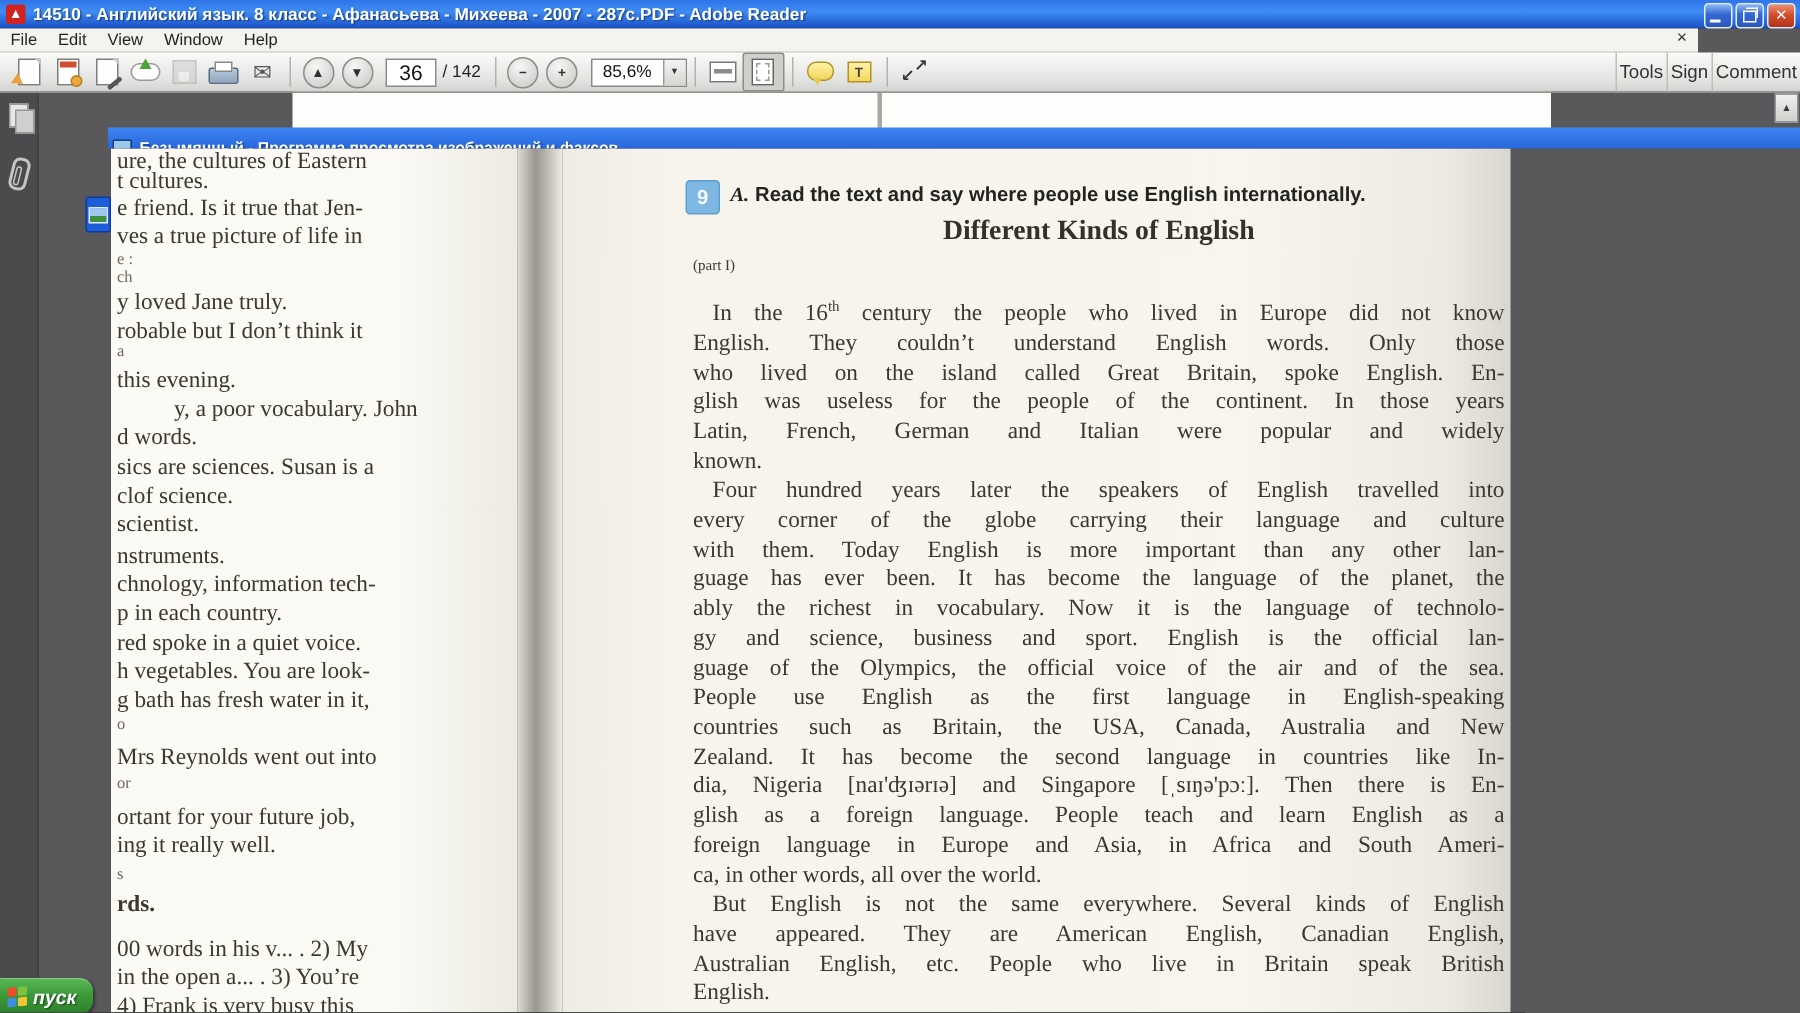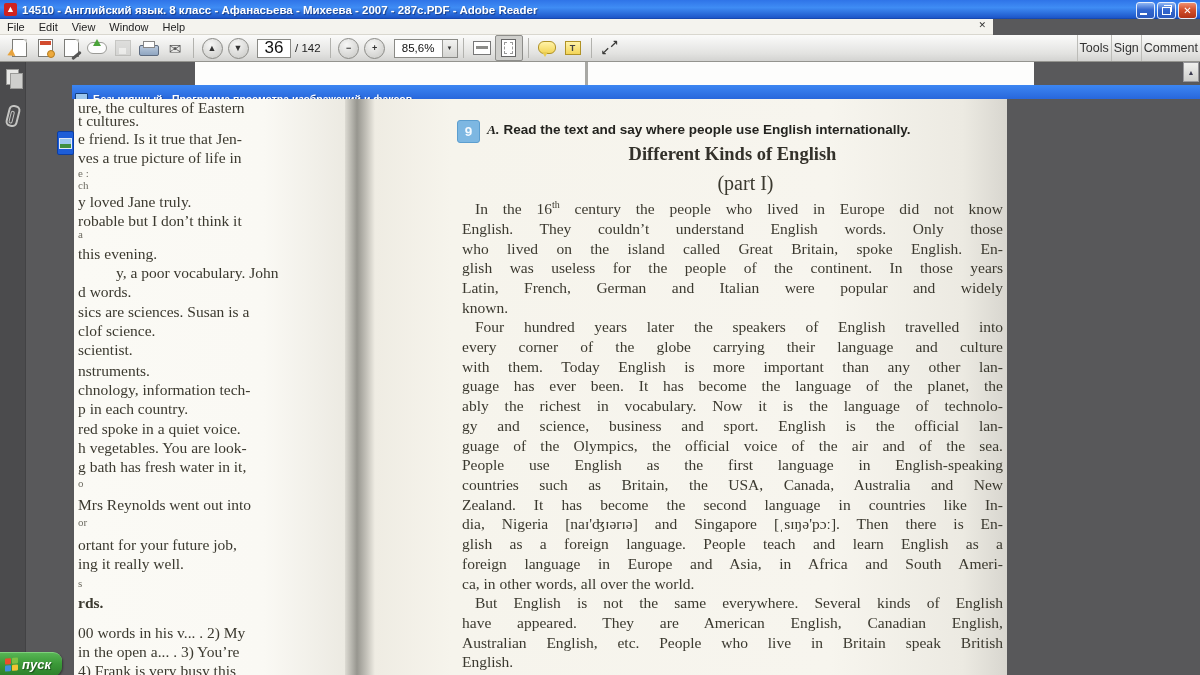--- a/index.html
+++ b/index.html
@@ -16,21 +16,21 @@
   .winbtns{position:absolute;right:3px;top:2px;display:flex;gap:2px;}
   .wbtn{width:17px;height:15px;border:1px solid #e6eefc;border-radius:3px;position:relative;
     background:linear-gradient(180deg,#8fb6f4,#3367cf 45%,#2a59be);}
   .wbtn.close{background:linear-gradient(180deg,#ef9070,#d4502c 45%,#b23317);}
   .wbtn .bar{position:absolute;left:3px;bottom:3px;width:7px;height:2px;background:#fff;}
   .wbtn .sq{position:absolute;left:4px;top:4px;width:7px;height:6px;border:1px solid #fff;}
   .wbtn .sq2{position:absolute;left:6px;top:2px;width:7px;height:6px;border:1px solid #fff;border-bottom:none;border-left:none;}
   .wbtn .x{position:absolute;left:0;top:0;width:100%;height:100%;display:flex;align-items:center;justify-content:center;
     color:#fff;font-size:10px;font-weight:bold;}
 
-  .menubar{position:absolute;left:0;top:19px;width:993px;height:15px;background:#f4f3ee;
+  .menubar{position:absolute;left:0;top:19px;width:1132px;height:15px;background:#f4f3ee;
     border-bottom:1px solid #d9d7cf;display:flex;align-items:center;font-size:11px;color:#222;z-index:30;}
   .menu-item{padding:0 7px;}
   .menubar .doc-close{position:absolute;right:7px;top:1px;font-size:9px;font-weight:bold;color:#333;}
 
   .toolbar{position:absolute;left:0;top:35px;width:1200px;height:26px;
     background:linear-gradient(180deg,#fbfbfa,#e3e3e1 70%,#d3d3d1);
     border-bottom:1px solid #94948f;display:flex;align-items:center;z-index:30;}
   .tsep{width:1px;height:20px;background:#b2b2ae;margin:0 5px;}
   .tbtn{height:24px;min-width:26px;display:flex;align-items:center;justify-content:center;position:relative;}
   .tbtn.pressed{border:1px solid #8d8d8a;border-radius:2px;background:#cfcfcc;}
@@ -46,21 +46,21 @@
     border-left:4px solid transparent;border-right:4px solid transparent;border-bottom:7px solid #4ba43a;}
   .ic-floppy{width:14px;height:14px;background:#cdcdcb;border:1px solid #a5a5a1;opacity:.55;position:relative;}
   .ic-floppy::after{content:"";position:absolute;left:3px;bottom:1px;width:7px;height:6px;background:#f2f2f0;}
   .ic-print{width:18px;height:9px;background:linear-gradient(180deg,#b9c9dd,#8fa5c0);border:1px solid #5d6b80;border-radius:2px;position:relative;margin-top:5px;}
   .ic-print::before{content:"";position:absolute;left:3px;top:-5px;width:10px;height:5px;background:#fff;border:1px solid #888;}
   .glyph{color:#555;font-size:15px;line-height:1;}
   .cbtn{width:19px;height:19px;border-radius:50%;border:1px solid #8b8b87;
     background:radial-gradient(circle at 40% 30%,#f7f7f6,#c6c6c3);display:flex;align-items:center;justify-content:center;
     font-size:9px;color:#333;font-weight:bold;line-height:1;}
   .page-field{width:32px;height:17px;background:#fff;border:1px solid #8a8a86;display:flex;align-items:center;justify-content:center;
-    font-size:17px;color:#111;margin:0 4px 0 6px;}
+    font-size:14px;color:#111;margin:0 4px 0 6px;}
   .page-total{font-size:11.5px;color:#222;margin-right:4px;}
   .zoom-combo{width:62px;height:17px;background:#fff;border:1px solid #8a8a86;display:flex;align-items:center;font-size:11.5px;color:#111;}
   .zoom-combo .zval{flex:1;text-align:center;}
   .zoom-combo .zarr{width:14px;height:100%;border-left:1px solid #9a9a96;background:linear-gradient(180deg,#f3f3f1,#d5d5d2);
     display:flex;align-items:center;justify-content:center;font-size:6px;color:#333;}
   .ic-fitw{width:16px;height:12px;border:1px solid #777;background:#fff;position:relative;}
   .ic-fitw::after{content:"";position:absolute;left:2px;top:4px;right:2px;height:3px;background:#8b8b88;}
   .ic-fitp{width:13px;height:16px;border:1px solid #666;background:#fff;position:relative;}
   .ic-fitp::after{content:"";position:absolute;left:2px;top:2px;right:2px;bottom:2px;border:1px dashed #999;}
   .ic-bubble{width:16px;height:11px;background:linear-gradient(180deg,#fff3a8,#f3d558);border:1px solid #b09226;border-radius:6px;position:relative;margin-top:-2px;}
@@ -110,21 +110,21 @@
   .bl.bold{font-weight:bold;}
   .bl.frag{font-size:11px;color:#6d6b61;}
 
   .ex-badge{position:absolute;left:82px;top:21px;width:21px;height:21px;background:#7db7e2;border:1px solid #5c9ecf;
     border-radius:3px;color:#f4faff;font-size:13.5px;font-weight:bold;display:flex;align-items:center;justify-content:center;
     font-family:"Liberation Sans",sans-serif;}
   .instruction{position:absolute;left:112px;top:23px;width:540px;font-size:13.5px;font-weight:bold;color:#23231f;
     font-family:"Liberation Sans","DejaVu Sans",sans-serif;}
   .instruction .aprefix{font-family:"Liberation Serif",serif;font-style:italic;margin-right:4px;}
   .rtitle{position:absolute;left:87px;top:45px;width:541px;text-align:center;font-size:18.5px;font-weight:bold;color:#33312a;}
-  .rsub{position:absolute;left:100px;top:73px;width:541px;text-align:center;font-size:20px;}
+  .rsub{position:absolute;left:87px;top:73px;width:541px;text-align:left;font-size:10px;}
   .rbody{position:absolute;left:87px;top:96px;width:541px;font-size:15.5px;line-height:19.7px;}
   .rl{text-align:justify;text-align-last:justify;}
   .rl.end{text-align-last:left;}
   .rl.ind{text-indent:13px;}
   .rl sup{font-size:10px;}
 
   
   .stray-icon{position:absolute;left:57px;top:131px;width:15px;height:22px;background:#1d5dd8;border:1px solid #0c3ea2;
     border-radius:2px;z-index:12;display:flex;align-items:center;justify-content:center;}
   .stray-icon .pic{width:11px;height:9px;border:1px solid #dfe8f6;background:linear-gradient(180deg,#9cc7ee 55%,#3f8f3f 55%);}

